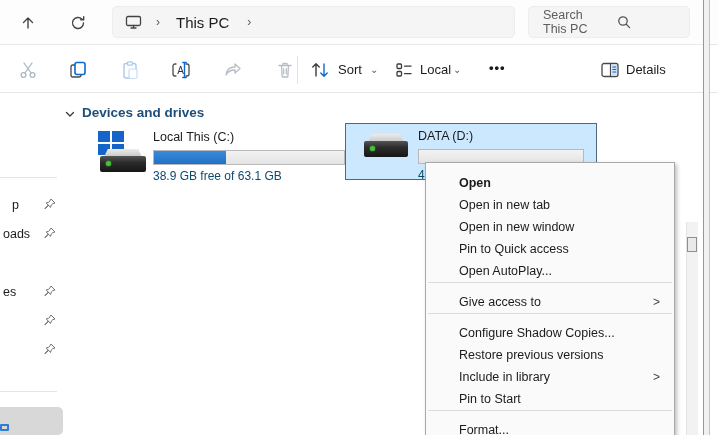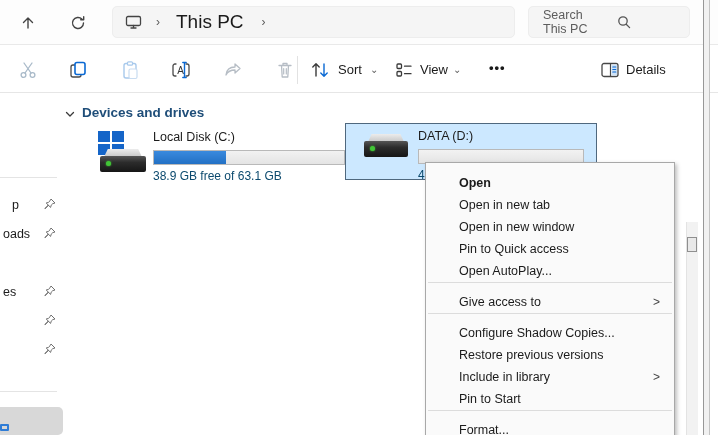--- a/index.html
+++ b/index.html
@@ -5,21 +5,21 @@
   * { margin:0; padding:0; box-sizing:border-box; }
   html,body { width:718px; height:435px; overflow:hidden; background:#fff;
               font-family:"Liberation Sans", sans-serif; color:#1b1b1b; }
 
   
   #navbar { position:absolute; left:0; top:0; width:718px; height:45px; background:#fdfdfd; border-bottom:1px solid #e9e9e9; }
   .navbtn { position:absolute; top:10px; width:26px; height:26px; display:flex; align-items:center; justify-content:center; border-radius:4px; }
   #crumbbox { position:absolute; left:112px; top:6px; width:403px; height:32px; background:#f5f5f5; border:1px solid #ededed; border-radius:5px; display:flex; align-items:center; }
   #searchbox { position:absolute; left:528px; top:6px; width:162px; height:32px; background:#f5f5f5; border:1px solid #ededed; border-radius:5px; display:flex; align-items:center; }
   #searchbox span { font-size:12.5px; color:#5d5d5d; margin-left:14px; flex:1; }
-  .crumbtxt { font-size:19px; color:#1b1b1b; }
+  .crumbtxt { font-size:15px; color:#1b1b1b; }
   .chev { color:#5c5c5c; font-size:12px; }
 
   
   #toolbar { position:absolute; left:0; top:46px; width:718px; height:47px; background:#fff; border-bottom:1px solid #e6e6e6; }
   .tbi { position:absolute; top:12px; width:24px; height:24px; display:flex; align-items:center; justify-content:center; }
   .tbl { position:absolute; top:16px; font-size:13px; color:#1b1b1b; }
   .tbsep { position:absolute; top:10px; width:1px; height:28px; background:#e2e2e2; }
   .chevdn { font-size:10px; color:#606060; }
 
   
@@ -158,21 +158,21 @@
   <span class="tbl" style="left:338px">Sort</span>
   <span class="tbl chevdn" style="left:370px; top:18px">⌄</span>
 
   <div class="tbi" style="left:392px">
     <svg width="20" height="20" viewBox="0 0 20 20">
       <rect x="3" y="4" width="4.5" height="4.5" rx="1" fill="none" stroke="#3a3a3a" stroke-width="1.3"></rect>
       <rect x="3" y="11.5" width="4.5" height="4.5" rx="1" fill="none" stroke="#3a3a3a" stroke-width="1.3"></rect>
       <path d="M10.5 6.2h6.5M10.5 13.7h6.5" stroke="#3a3a3a" stroke-width="1.3" stroke-linecap="round"></path>
     </svg>
   </div>
-  <span class="tbl" style="left:420px">View</span>
+  <span class="tbl" style="left:420px">Local</span>
   <span class="tbl chevdn" style="left:453px; top:18px">⌄</span>
 
   <span class="tbl" style="left:489px; top:14px; letter-spacing:1px; font-weight:700">•••</span>
 
   <div class="tbi" style="left:598px">
     <svg width="20" height="18" viewBox="0 0 20 18">
       <rect x="2" y="2.5" width="16" height="13" rx="2" fill="none" stroke="#474747" stroke-width="1.3"></rect>
       <path d="M10.5 2.5v13" stroke="#474747" stroke-width="1.2"></path>
       <rect x="11.5" y="3.5" width="5.5" height="11" fill="#cfe3f7"></rect>
       <path d="M12.8 6h3M12.8 8.5h3M12.8 11h3" stroke="#0b69d3" stroke-width="1.1" stroke-linecap="round"></path>
@@ -245,21 +245,21 @@
       <div></div>
         <div></div>
         <div></div>
         <div></div>
     </div>
     <div class="drive" style="left:23px; top:24px; width:46px; height:23px">
       <div class="dtop"></div>
         <div class="dbody"></div>
         <div class="led"></div>
     </div>
-    <span class="dname" style="left:76px; top:5px">Local Disk (C:)</span>
+    <span class="dname" style="left:76px; top:5px">Local This (C:)</span>
     <div class="dbar" style="left:76px; top:25px; width:192px">
       <div class="dfill" style="width: 38%;"></div>
     </div>
     <span class="dsize" style="left:76px; top:44px">38.9 GB free of 63.1 GB</span>
   </div>
 
   <div class="tile selected" style="left:272px; top:25px">
     <div class="drive" style="left:18px; top:10px; width:44px; height:23px">
       <div class="dtop"></div>
         <div class="dbody"></div>

